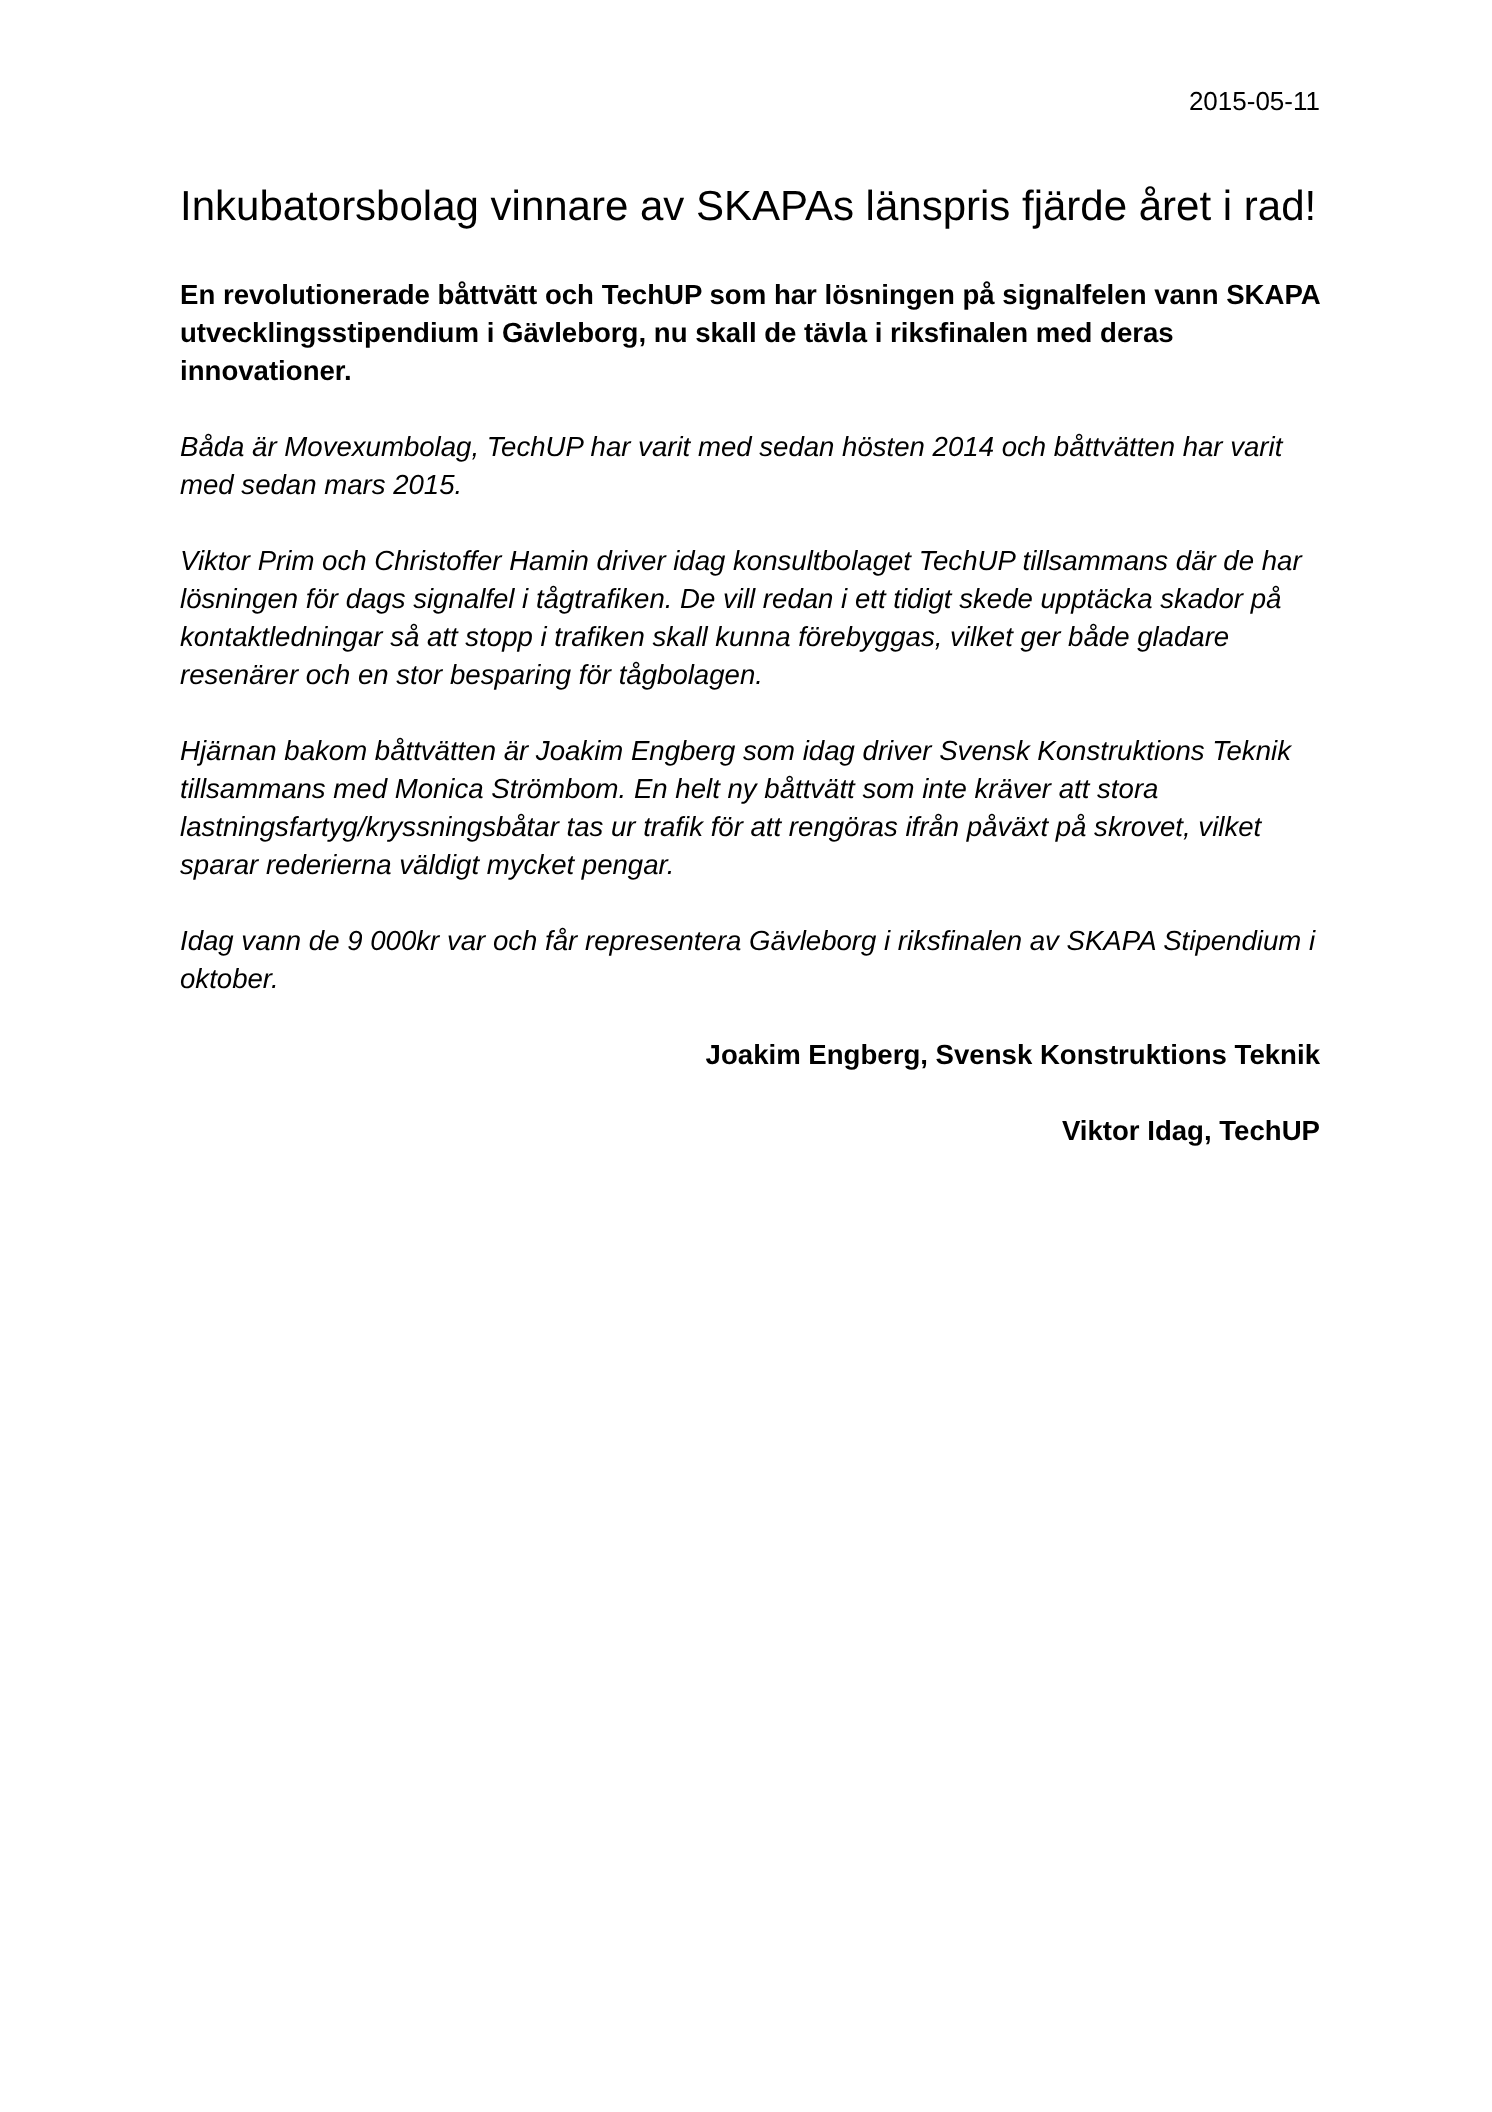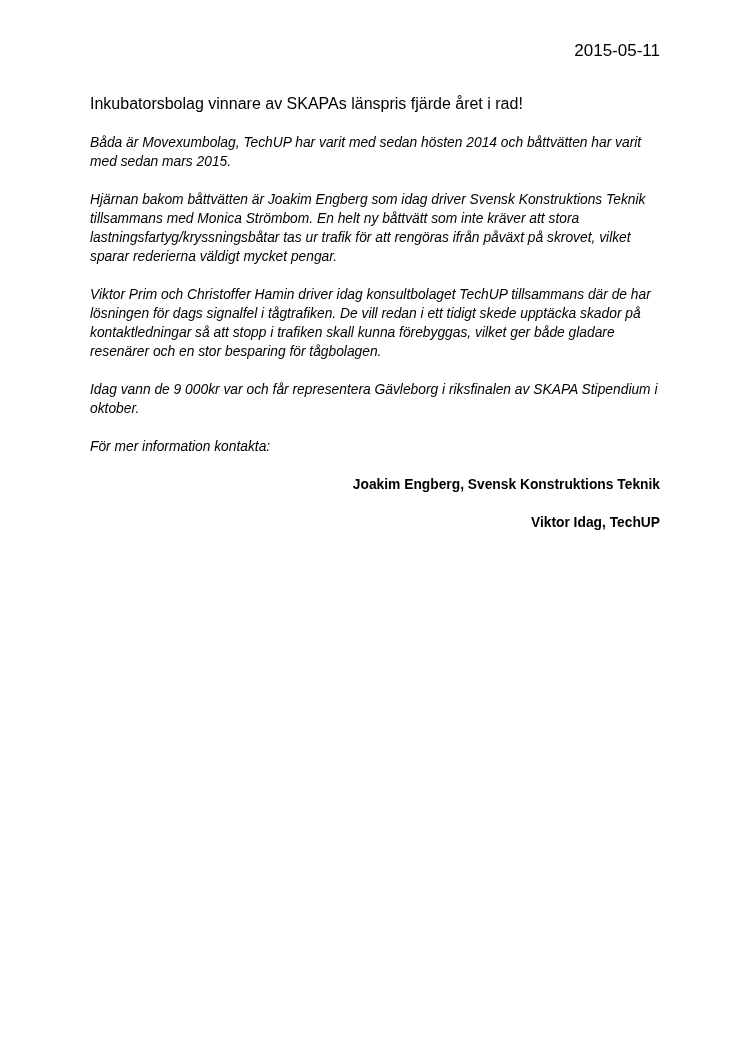--- a/index.html
+++ b/index.html
@@ -11,27 +11,27 @@
   .page {
     position: relative;
     width: 746px;
     height: 1056px;
     background: #ffffff;
     overflow: hidden;
     padding: 43px 86px 0 90px;
   }
   .date {
     text-align: right;
-    font-size: 17px;
+    font-size: 13px;
     line-height: 15px;
     color: #000000;
   }
   .title {
     margin-top: 36px;
-    font-size: 16px;
+    font-size: 21px;
     font-weight: normal;
     line-height: 20px;
   }
   .lead {
     margin-top: 24px;
     font-weight: bold;
   }
   p, .contact div {
     font-size: 13.8px;
     line-height: 19px;
@@ -48,30 +48,30 @@
 </style>
 </head>
 <body>
 
 <div class="page">
 
   <div class="date">2015-05-11</div>
 
   <h1 class="title">Inkubatorsbolag vinnare av SKAPAs länspris fjärde året i rad!</h1>
 
+  <p class="lead">En revolutionerade båttvätt och TechUP som har lösningen på signalfelen vann SKAPA utvecklingsstipendium i Gävleborg, nu skall de tävla i riksfinalen med deras innovationer.</p>
 
   <p class="body-para">Båda är Movexumbolag, TechUP har varit med sedan hösten 2014 och båttvätten har varit med sedan mars 2015.</p>
 
+  <p class="body-para">Viktor Prim och Christoffer Hamin driver idag konsultbolaget TechUP tillsammans där de har lösningen för dags signalfel i tågtrafiken. De vill redan i ett tidigt skede upptäcka skador på kontaktledningar så att stopp i trafiken skall kunna förebyggas, vilket ger både gladare resenärer och en stor besparing för tågbolagen.</p>
+
   <p class="body-para">Hjärnan bakom båttvätten är Joakim Engberg som idag driver Svensk Konstruktions Teknik tillsammans med Monica Strömbom. En helt ny båttvätt som inte kräver att stora lastningsfartyg/kryssningsbåtar tas ur trafik för att rengöras ifrån påväxt på skrovet, vilket sparar rederierna väldigt mycket pengar.</p>
-
-  <p class="body-para">Viktor Prim och Christoffer Hamin driver idag konsultbolaget TechUP tillsammans där de har lösningen för dags signalfel i tågtrafiken. De vill redan i ett tidigt skede upptäcka skador på kontaktledningar så att stopp i trafiken skall kunna förebyggas, vilket ger både gladare resenärer och en stor besparing för tågbolagen.</p>
 
   <p class="body-para">Idag vann de 9 000kr var och får representera Gävleborg i riksfinalen av SKAPA Stipendium i oktober.</p>
 
-  <p class="body-para">För mer information kontakta:</p>
 
   <div class="contact">
     <div>Joakim Engberg, Svensk Konstruktions Teknik</div>
   </div>
 
   <div class="contact">
     <div>Viktor Idag, TechUP</div>
   </div>
 
 </div>

